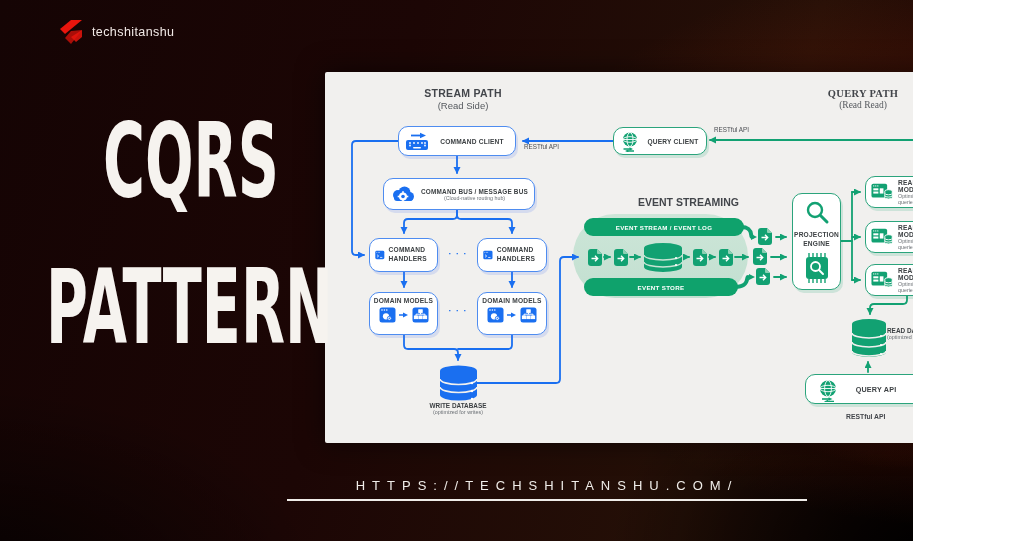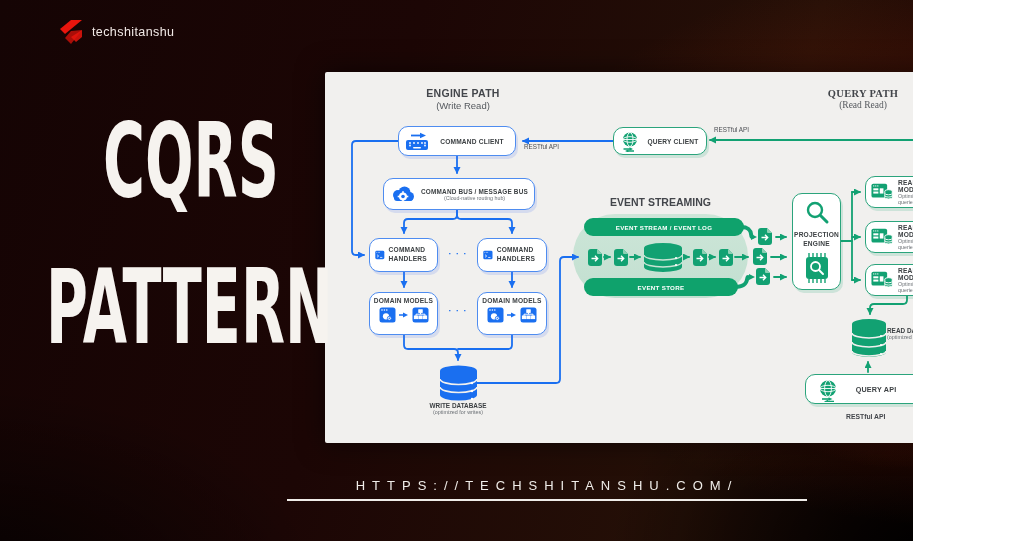--- a/index.html
+++ b/index.html
@@ -27,21 +27,21 @@
   .corner-square { left:959px; top:455px; width:33px; height:33px;
     background:linear-gradient(140deg,#f01414 0%,#c21010 45%,#7e0b0b 100%); }
 
   .panel { left:325px; top:72px; width:666px; height:371px; background:#f1f0ee;
     border-radius:2px; box-shadow:0 0 28px rgba(0,0,0,0.55); z-index:2; }
   .overlay { position:absolute; left:0; top:0; width:666px; height:371px; z-index:1; }
 
   .hdr { text-align:center; color:#43464b; z-index:2; }
   .hdr .t { font-size:10.5px; font-weight:bold; letter-spacing:0.3px; }
   .hdr .s { font-size:9.5px; color:#55595e; margin-top:1px; }
-  .evt-hdr { font-size:10.5px; font-weight:bold; color:#43464b; text-align:center; z-index:2; }
+  .evt-hdr { font-size:10.5px; font-weight:bold; color:#43464b; text-align:left; z-index:2;margin-left:35px; }
 
   .node { display:flex; align-items:center; border-radius:10px; background:#fff; z-index:2; }
   .bluebox { border:1.3px solid #4e8cf0; box-shadow:2px 3px 0 rgba(66,110,244,0.16); }
   .greenbox { border:1.3px solid #2ba47c; box-shadow:2px 3px 0 rgba(18,161,114,0.16); }
   .nlabel { font-size:6.6px; font-weight:bold; color:#3c4043; letter-spacing:0.2px; }
   .sublabel { font-size:5.3px; color:#6b7075; font-weight:normal; }
 
   .pill { left:248px; top:142px; width:175px; height:84px; border-radius:44px;
     background:linear-gradient(#cde6d8,#c2dfd0); z-index:0; }
   .band { background:#0fa26c; border-radius:10px; color:#fff; font-size:6.2px; font-weight:bold;
@@ -170,22 +170,22 @@
       <g>
         <path d="M527,252 a17,5 0 0 1 34,0 v28 a17,5 0 0 1 -34,0 z" fill="#12a172"></path>
         <path d="M527,261 a17,5 0 0 0 34,0 M527,270 a17,5 0 0 0 34,0 M527,279 a17,5 0 0 0 34,0" stroke="#f1f0ee" stroke-width="1.6" fill="none"></path>
         <circle cx="556" cy="264" r="1.1" fill="#fff"></circle>
           <circle cx="556" cy="273" r="1.1" fill="#fff"></circle>
           <circle cx="556" cy="282" r="1.1" fill="#fff"></circle>
       </g>
     </svg>
 
     <div class="abs hdr" style="left:70px;top:15px;width:136px;">
-      <div class="t">ENGINE PATH</div>
-      <div class="s">(Write Read)</div>
+      <div class="t">STREAM PATH</div>
+      <div class="s">(Read Side)</div>
     </div>
     <div class="abs hdr" style="left:472px;top:16px;width:132px;font-family:Liberation Serif, serif;">
       <div class="t">QUERY PATH</div>
       <div class="s">(Read Read)</div>
     </div>
     <div class="abs evt-hdr" style="left:278px;top:124px;width:115px;">EVENT STREAMING</div>
 
     <div class="abs node bluebox" style="left:73px;top:54px;width:118px;height:30px;padding:0 5px;gap:4px;">
       <svg width="26" height="19" viewBox="0 0 26 19">
         <path d="M7,3.5 H17" stroke="#1a6ff0" stroke-width="1.8" fill="none"></path>

